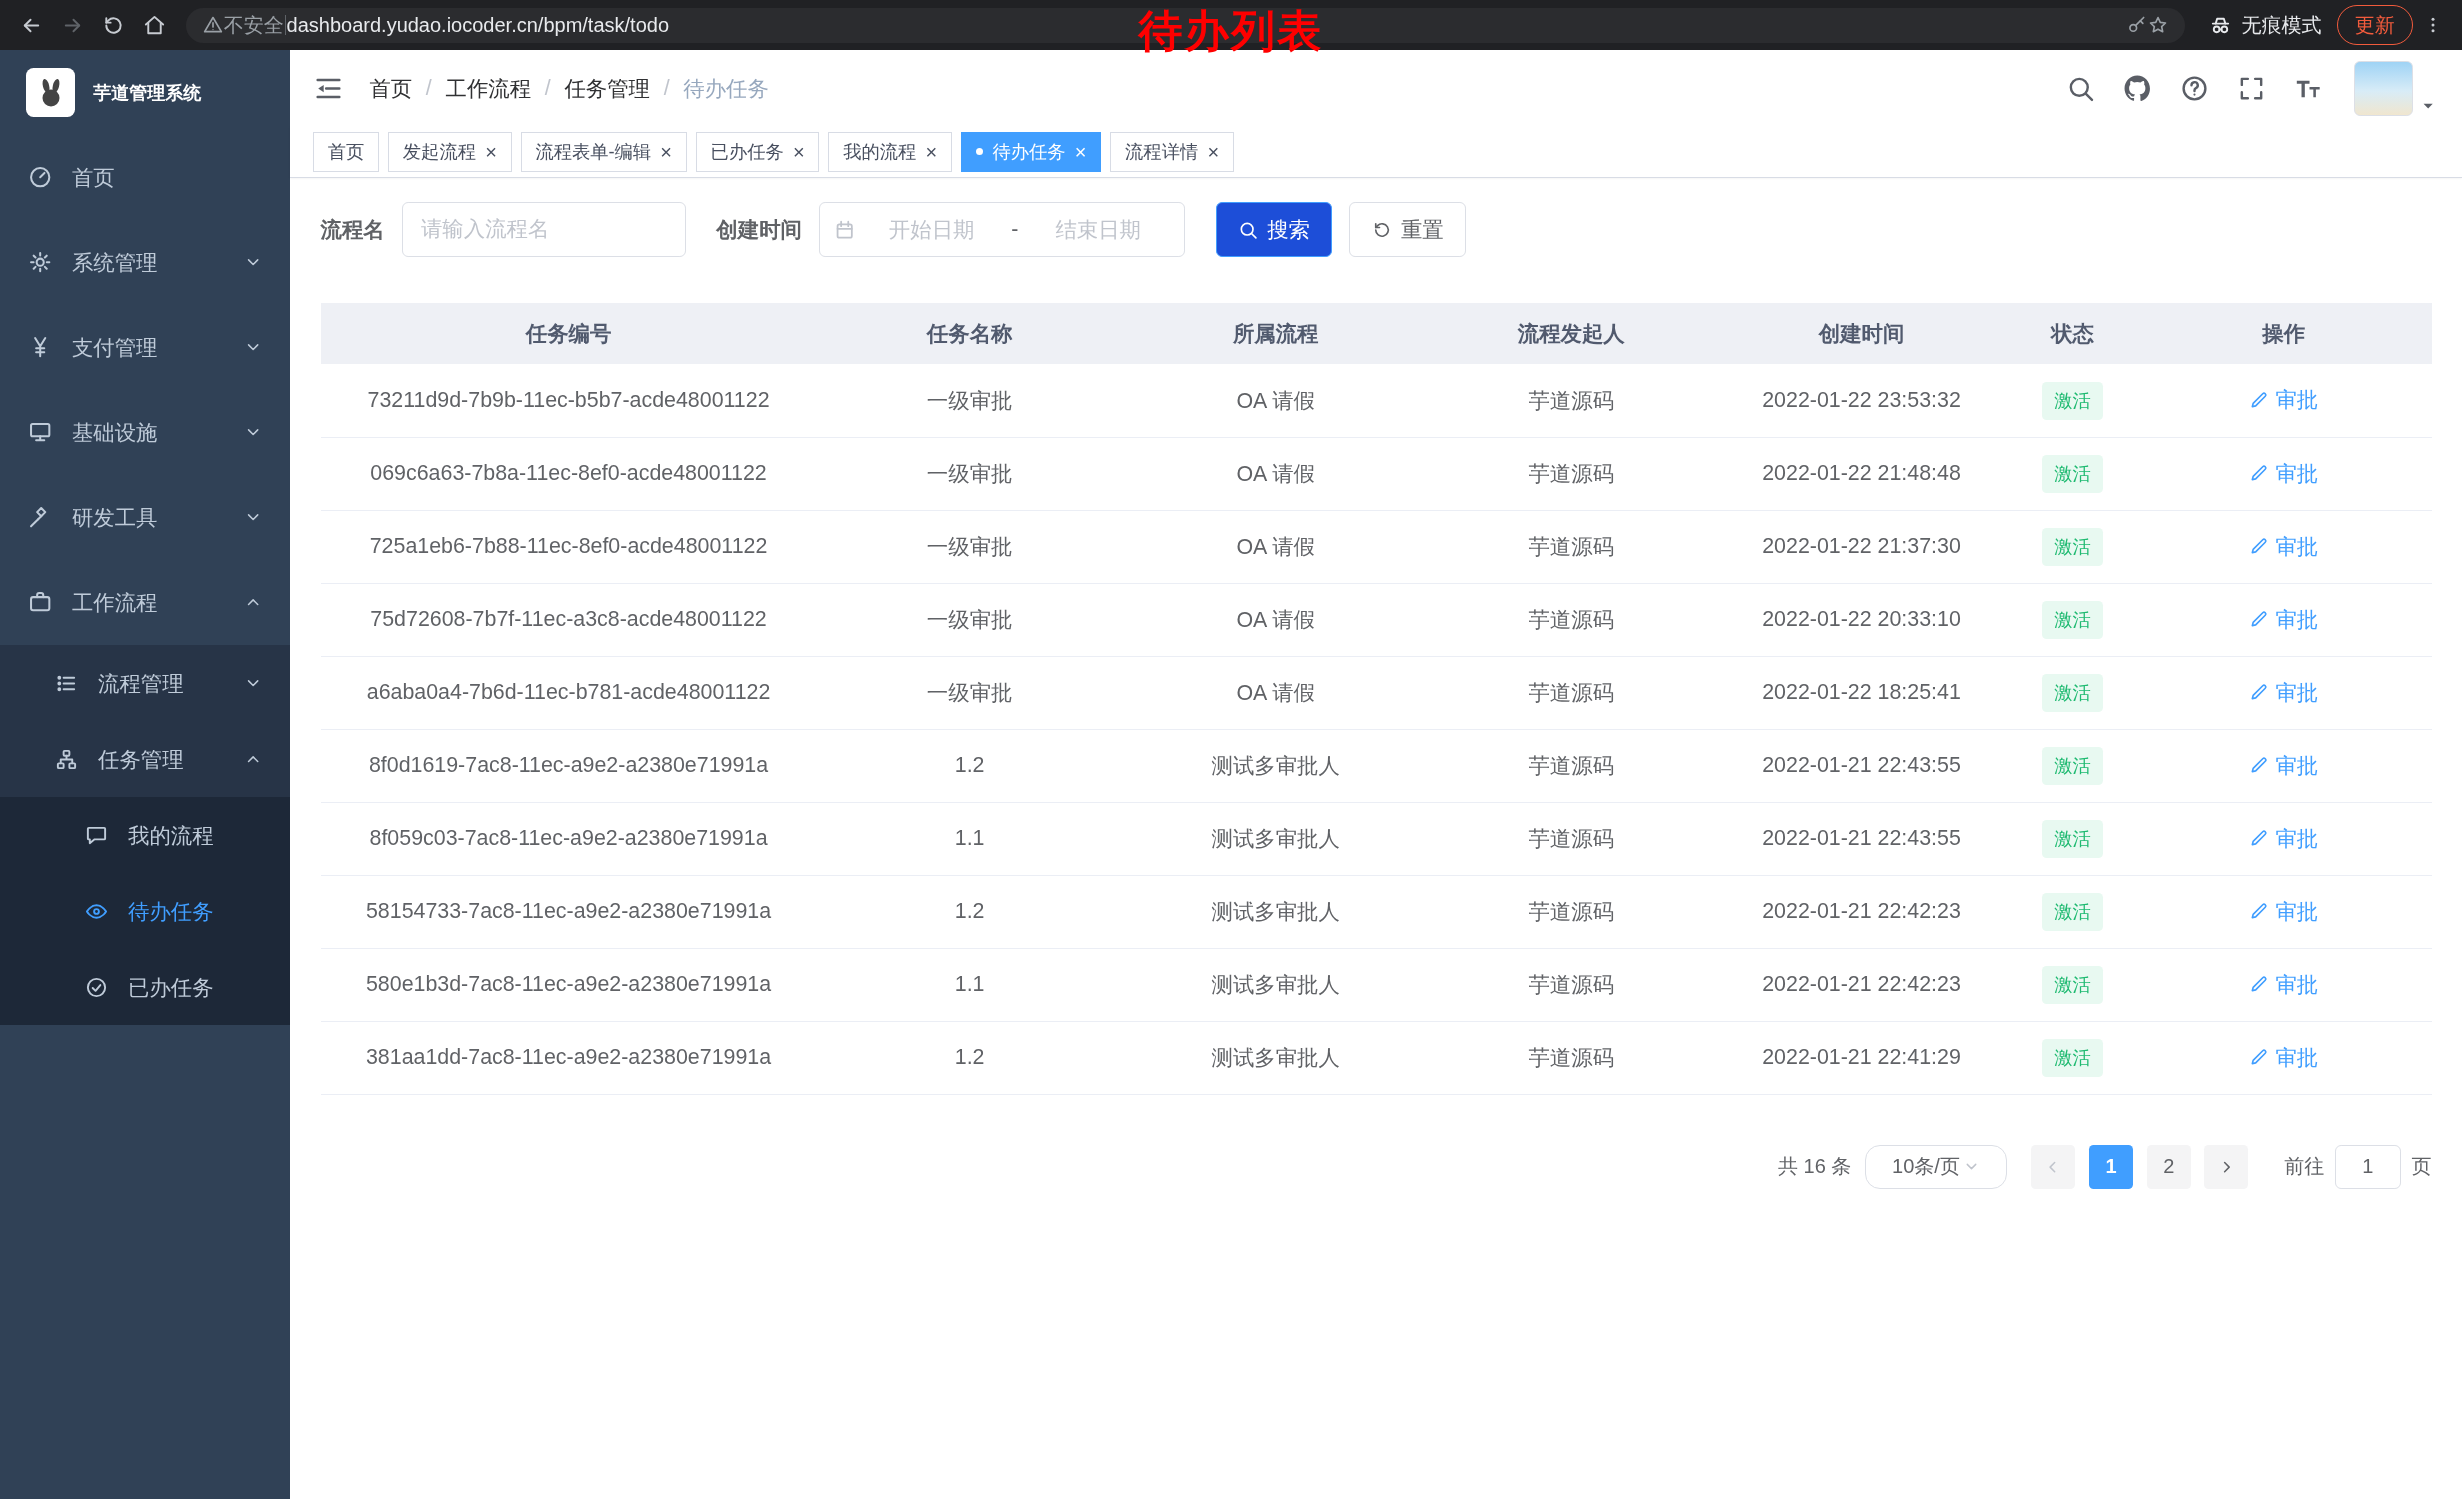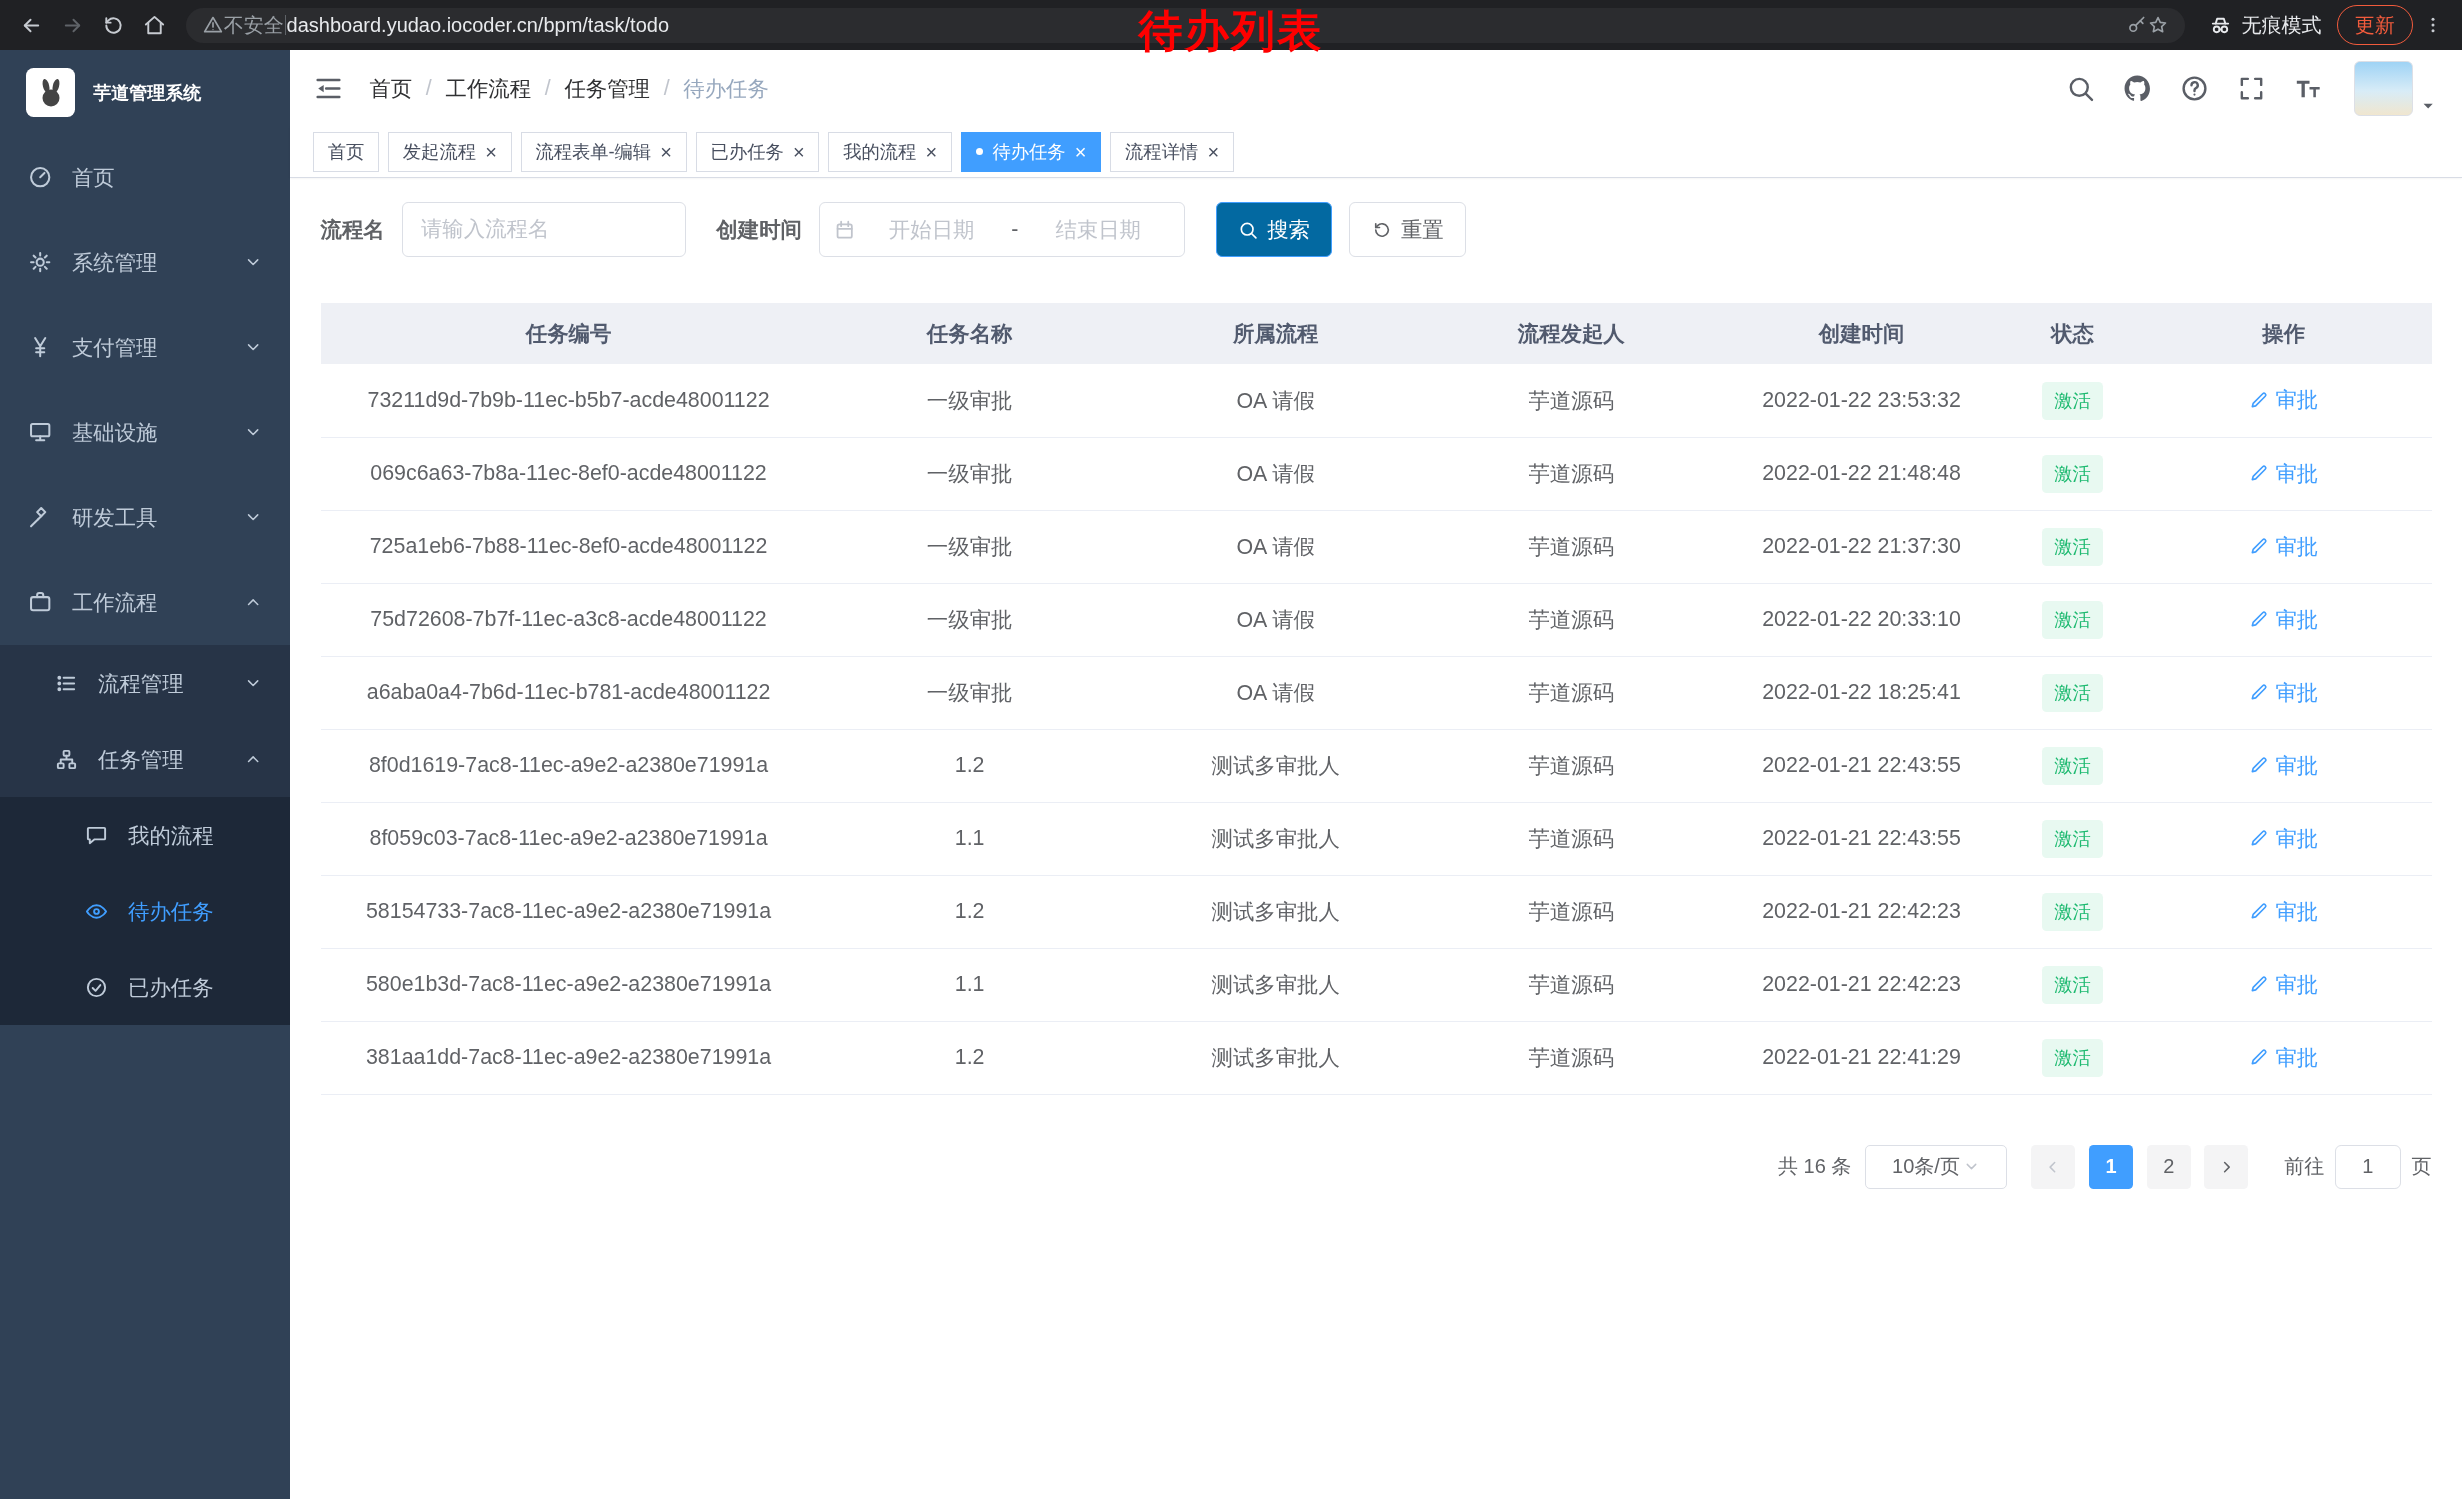--- a/index.html
+++ b/index.html
@@ -64,32 +64,32 @@
   .content { padding: 24.4px 30.5px; flex: 1; }
   .filter-row { display: flex; align-items: center; gap: 17px; }
   .f-label { font-size: 21.4px; font-weight: 700; color: #606266; white-space: nowrap; }
   .f-label.second { margin-left: 13.7px; }
   .f-input { width: 284px; height: 55px; border: 0.8px solid #dcdfe6; border-radius: 6.1px; padding: 0 18.3px; font-size: 21.4px; color: #606266; outline: none; font-family: inherit; }
   .f-input::placeholder { color: #c0c4cc; }
   .date-range { width: 366px; height: 55px; border: 0.8px solid #dcdfe6; border-radius: 6.1px; display: flex; align-items: center; padding: 0 13.7px; gap: 4.6px; color: #c0c4cc; font-size: 21.4px; cursor: text; }
   .date-range .ph { flex: 1; text-align: center; white-space: nowrap; }
   .date-range .rsep { color: #606266; padding: 0 3.1px; }
   .btn { height: 55px; padding: 0 21.4px; border-radius: 6.1px; font-size: 21.4px; display: inline-flex; align-items: center; gap: 9.2px; border: 0.8px solid #dcdfe6; background: #fff; color: #606266; cursor: pointer; white-space: nowrap; font-family: inherit; }
-  .btn.primary { background: #0369a1; border-color: #409eff; color: #fff; margin-left: 13.7px; }
+  .btn.primary { background: #1d4ed8; border-color: #409eff; color: #fff; margin-left: 13.7px; }
 
   
   .grid { width: 100%; border-collapse: collapse; margin-top: 46px; font-size: 21.4px; table-layout: fixed; }
   .grid th { background: #eef0f5; height: 61px; font-weight: 700; color: #515a6e; text-align: center; }
   .grid td { height: 73px; border-bottom: 0.8px solid #ebeef5; color: #606266; text-align: center; white-space: nowrap; overflow: hidden; }
   .pill { display: inline-block; background: #e8f9f1; color: #1fba71; padding: 6.1px 12.2px; border-radius: 4.6px; font-size: 18.3px; line-height: 1.4; }
   .op-link { color: #409eff; display: inline-flex; align-items: center; gap: 6.1px; font-size: 21.4px; cursor: pointer; text-decoration: none; }
 
   
   .pager { margin-top: 50px; display: flex; align-items: center; justify-content: flex-end; gap: 13.7px; font-size: 20px; color: #606266; }
-  .psel { width: 142px; height: 44px; border: 0.8px solid #dcdfe6; border-radius: 5px; display: flex; align-items: center; justify-content: center; gap: 3px; color: #606266; cursor: pointer; margin-right: 10.7px; }
+  .psel { width: 142px; height: 44px; border: 0.8px solid #dcdfe6; border-radius: 15px; display: flex; align-items: center; justify-content: center; gap: 3px; color: #606266; cursor: pointer; margin-right: 10.7px; }
   .psel .caret { color: #c0c4cc; display: flex; }
   .pbtn { min-width: 44px; height: 44px; border-radius: 4.6px; background: #f4f4f5; display: flex; align-items: center; justify-content: center; color: #606266; border: none; font-size: 20px; cursor: pointer; }
   .pbtn.disabled { color: #c0c4cc; cursor: default; }
   .pbtn.current { background: #409eff; color: #fff; font-weight: 700; }
   .goto { display: flex; align-items: center; gap: 10.7px; margin-left: 22px; }
   .goto-input { width: 66px; height: 44px; border: 0.8px solid #dcdfe6; border-radius: 6.1px; text-align: center; font-size: 20px; color: #606266; outline: none; font-family: inherit; }
 </style>
 </head>
 <body>
 

